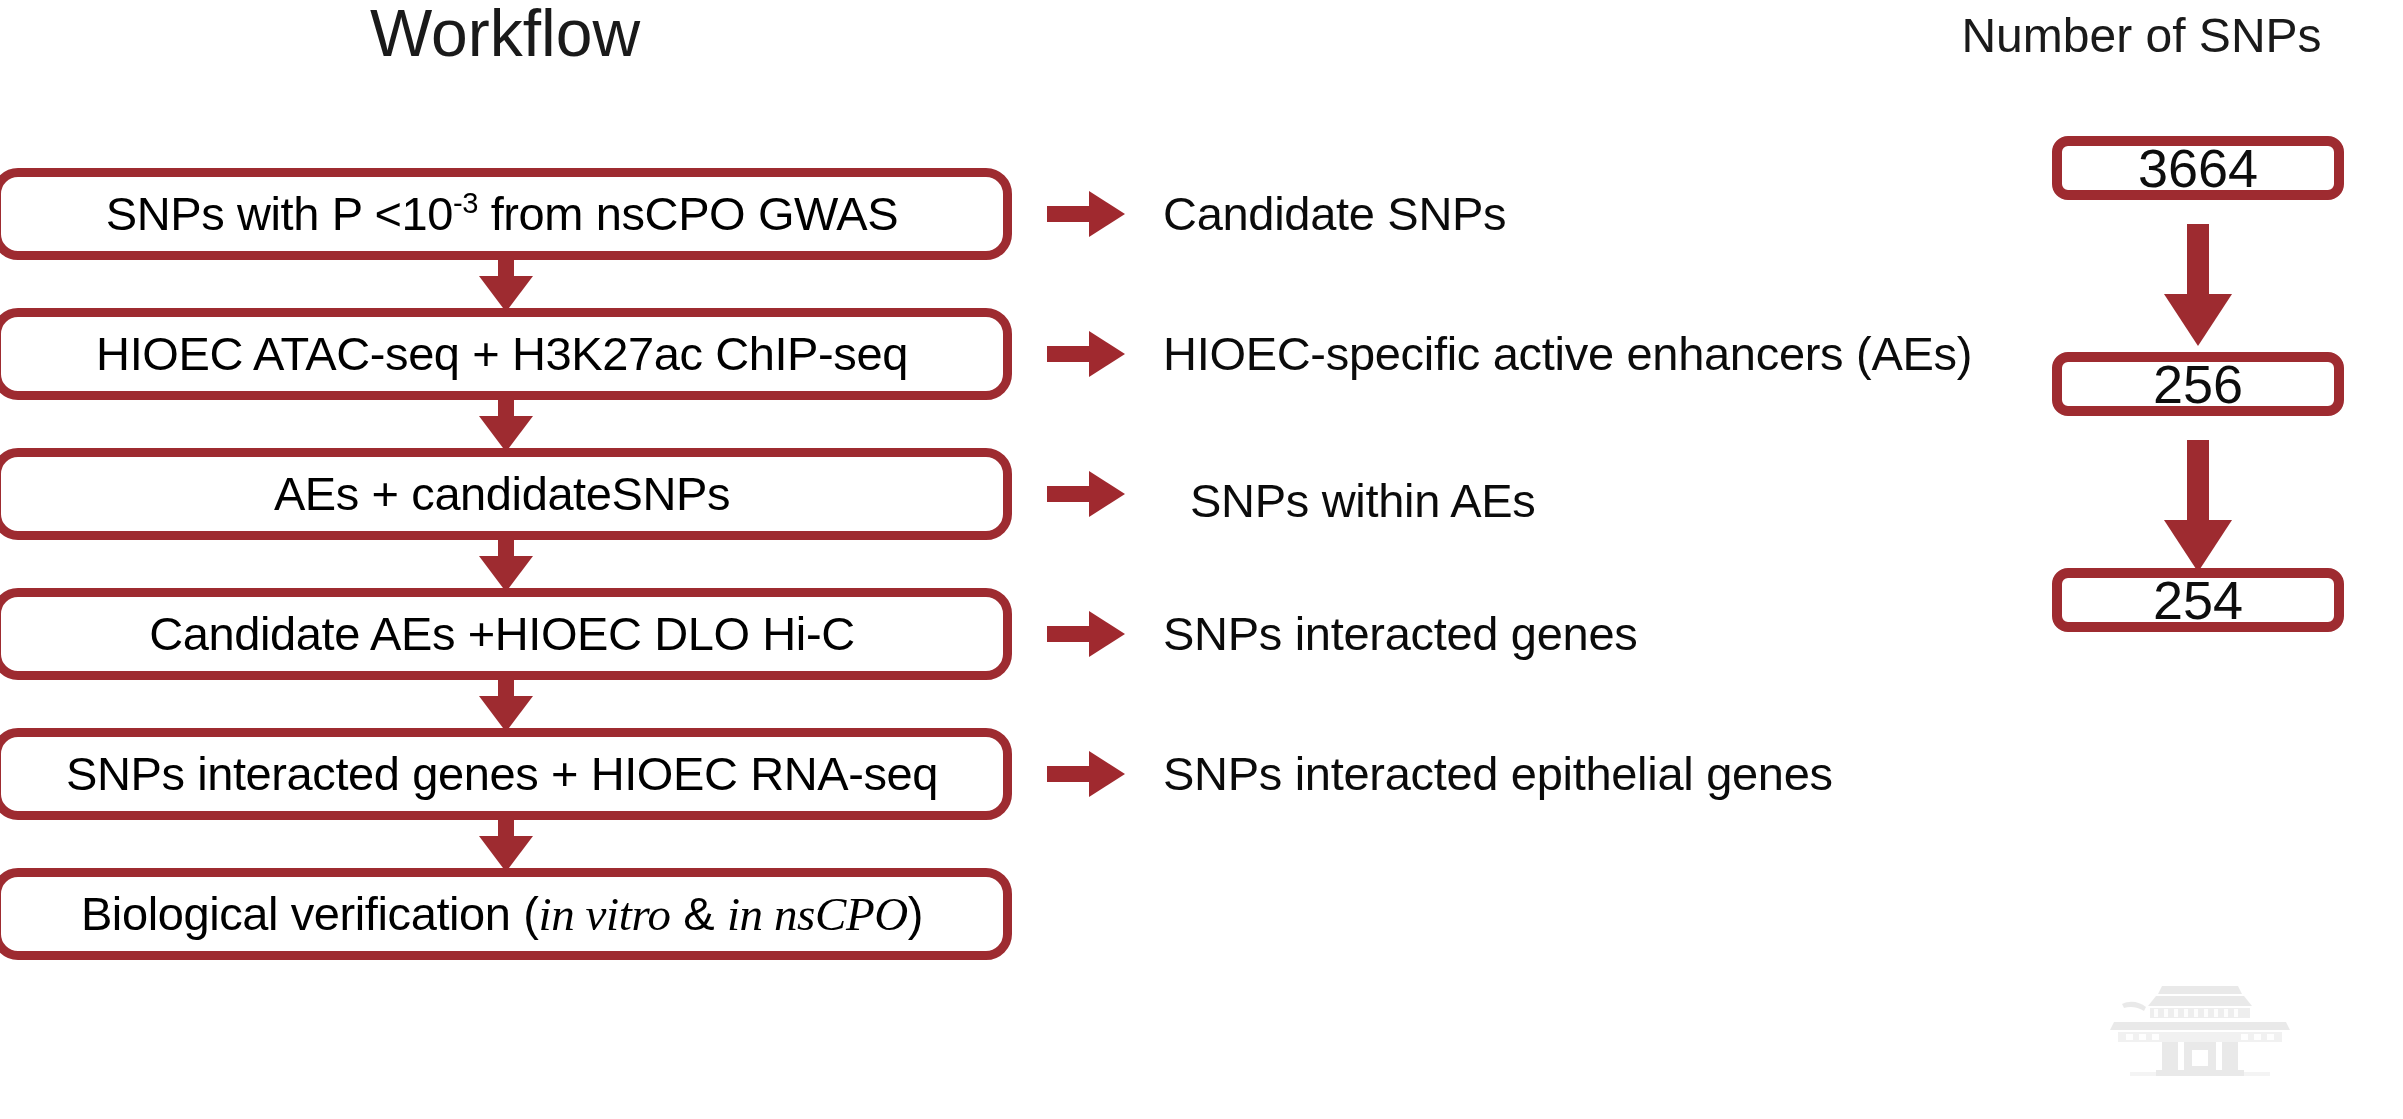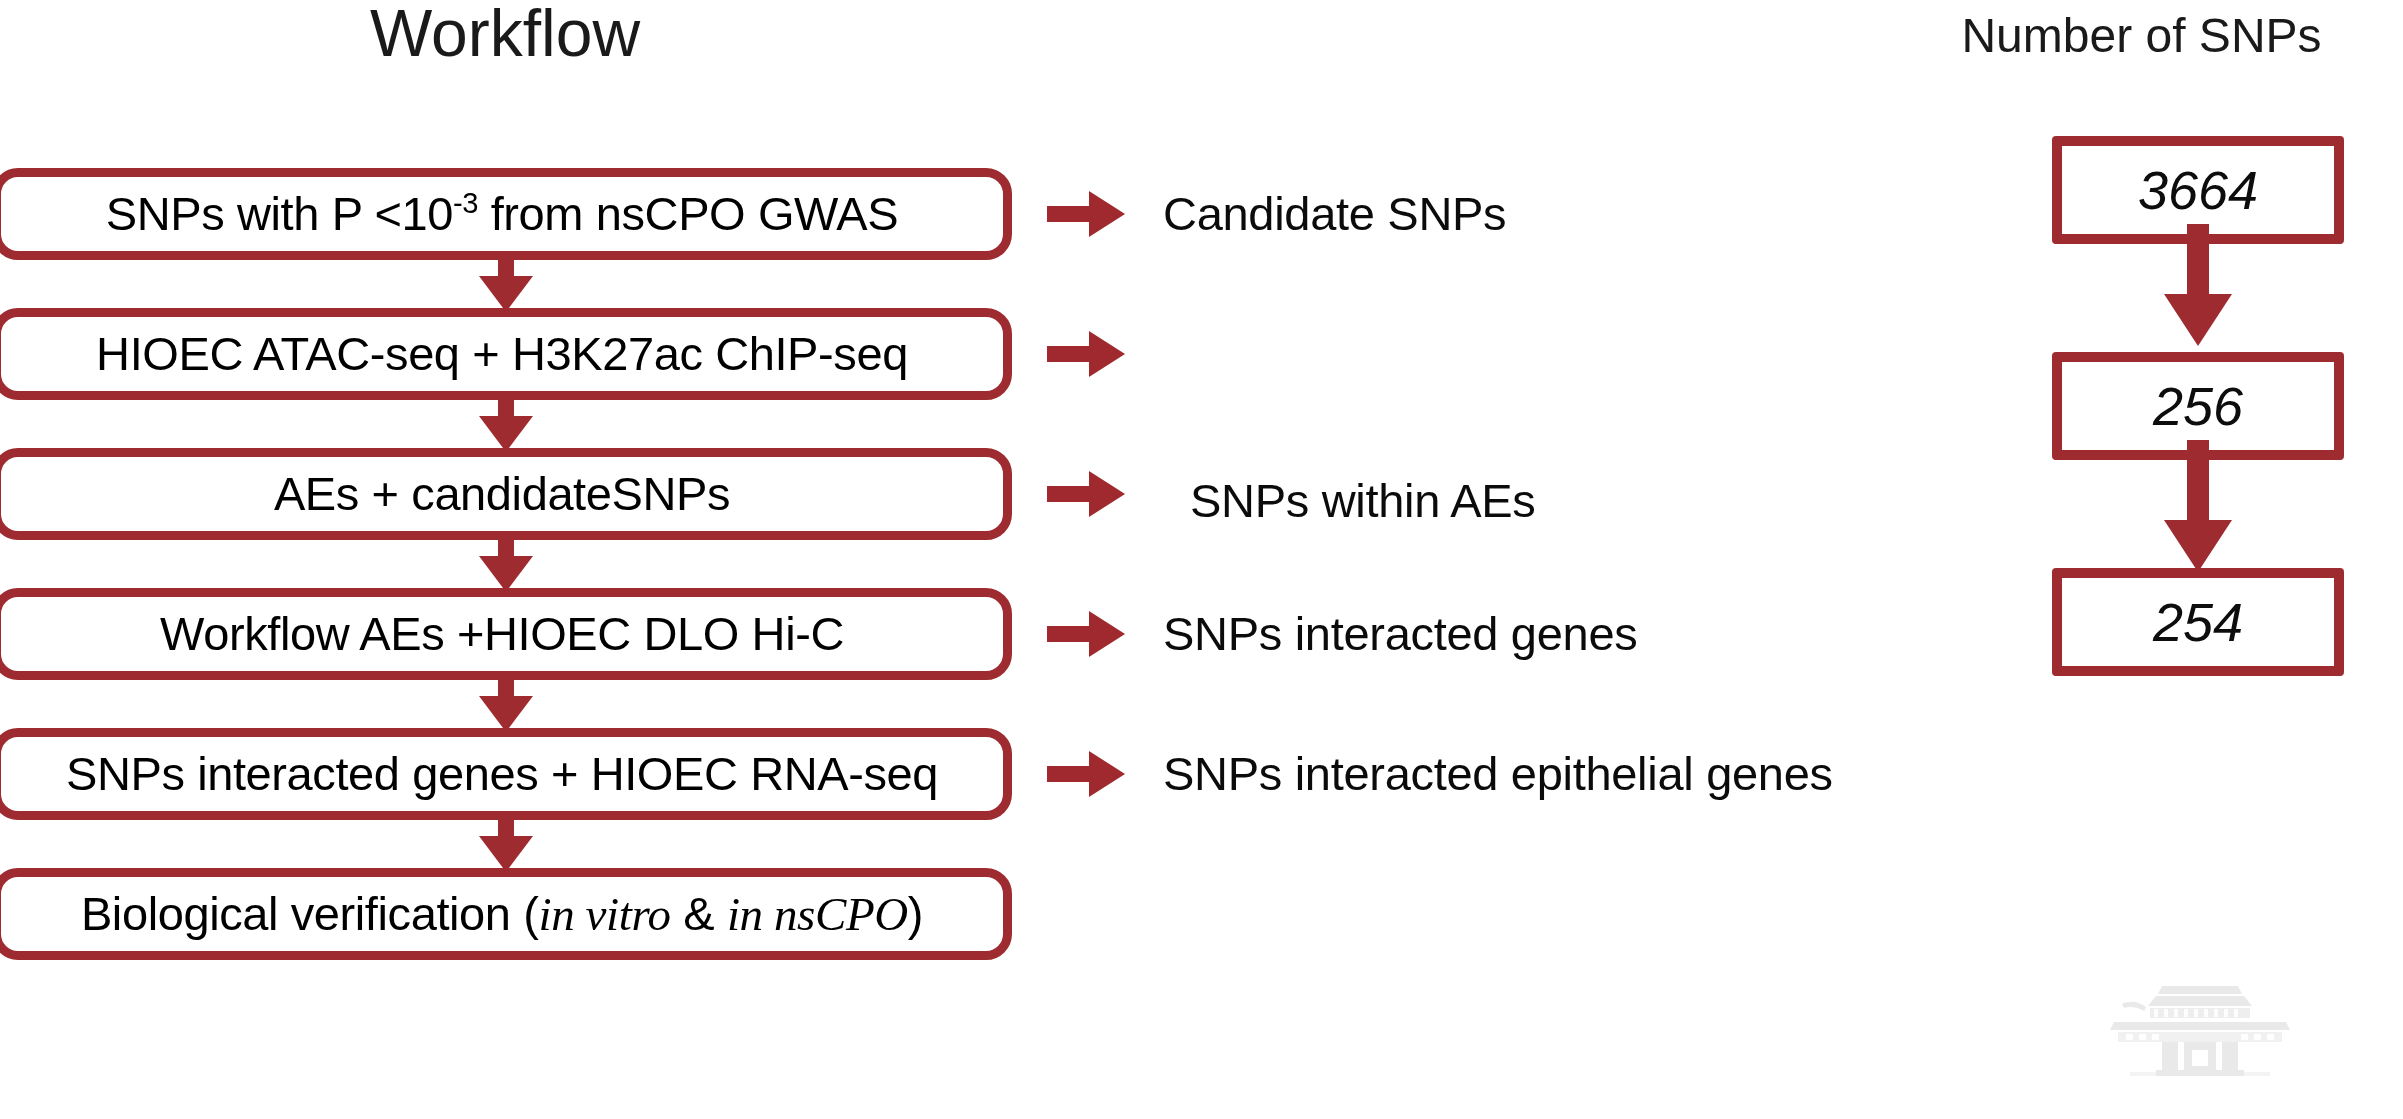--- a/index.html
+++ b/index.html
@@ -72,24 +72,23 @@
   .left-box {
     left: -8px;
     width: 1020px;
     height: 92px;
   }
 
   
   .count-box {
     left: 2052px;
     width: 292px;
-    height: 108px;
+    height: 64px;
     border-width: 10px;
-    border-radius: 4px;
-    font-style: italic;
+    border-radius: 16px;
   }
   .count-label {
     color: #0d0d0d;
     font-size: 54px;
     line-height: 1;
     white-space: nowrap;
   }
 
   
   .arrow-right {
@@ -203,21 +202,21 @@
 
   <div class="pbox left-box" style="top:308px;">
     <span class="pbox-label">HIOEC ATAC-seq + H3K27ac ChIP-seq</span>
   </div>
 
   <div class="pbox left-box" style="top:448px;">
     <span class="pbox-label">AEs + candidateSNPs</span>
   </div>
 
   <div class="pbox left-box" style="top:588px;">
-    <span class="pbox-label">Workflow AEs +HIOEC DLO Hi-C</span>
+    <span class="pbox-label">Candidate AEs +HIOEC DLO Hi-C</span>
   </div>
 
   <div class="pbox left-box" style="top:728px;">
     <span class="pbox-label">SNPs interacted genes + HIOEC RNA-seq</span>
   </div>
 
   <div class="pbox left-box" style="top:868px;">
     <span class="pbox-label">Biological verification (<i>in vitro</i> &amp; <i>in nsCPO</i>)</span>
   </div>
 
@@ -245,20 +244,21 @@
   <div class="arrow-right" style="top:191px;">
     <div class="shaft"></div>
     <div class="head"></div>
   </div>
   <div class="outcome-label" style="top:190px;">Candidate SNPs</div>
 
   <div class="arrow-right" style="top:331px;">
     <div class="shaft"></div>
     <div class="head"></div>
   </div>
+  <div class="outcome-label" style="top:330px;">HIOEC-specific active enhancers (AEs)</div>
 
   <div class="arrow-right" style="top:471px;">
     <div class="shaft"></div>
     <div class="head"></div>
   </div>
   <div class="outcome-label" style="top:470px; left:1190px;margin-top:7px;">SNPs within AEs</div>
 
   <div class="arrow-right" style="top:611px;">
     <div class="shaft"></div>
     <div class="head"></div>

